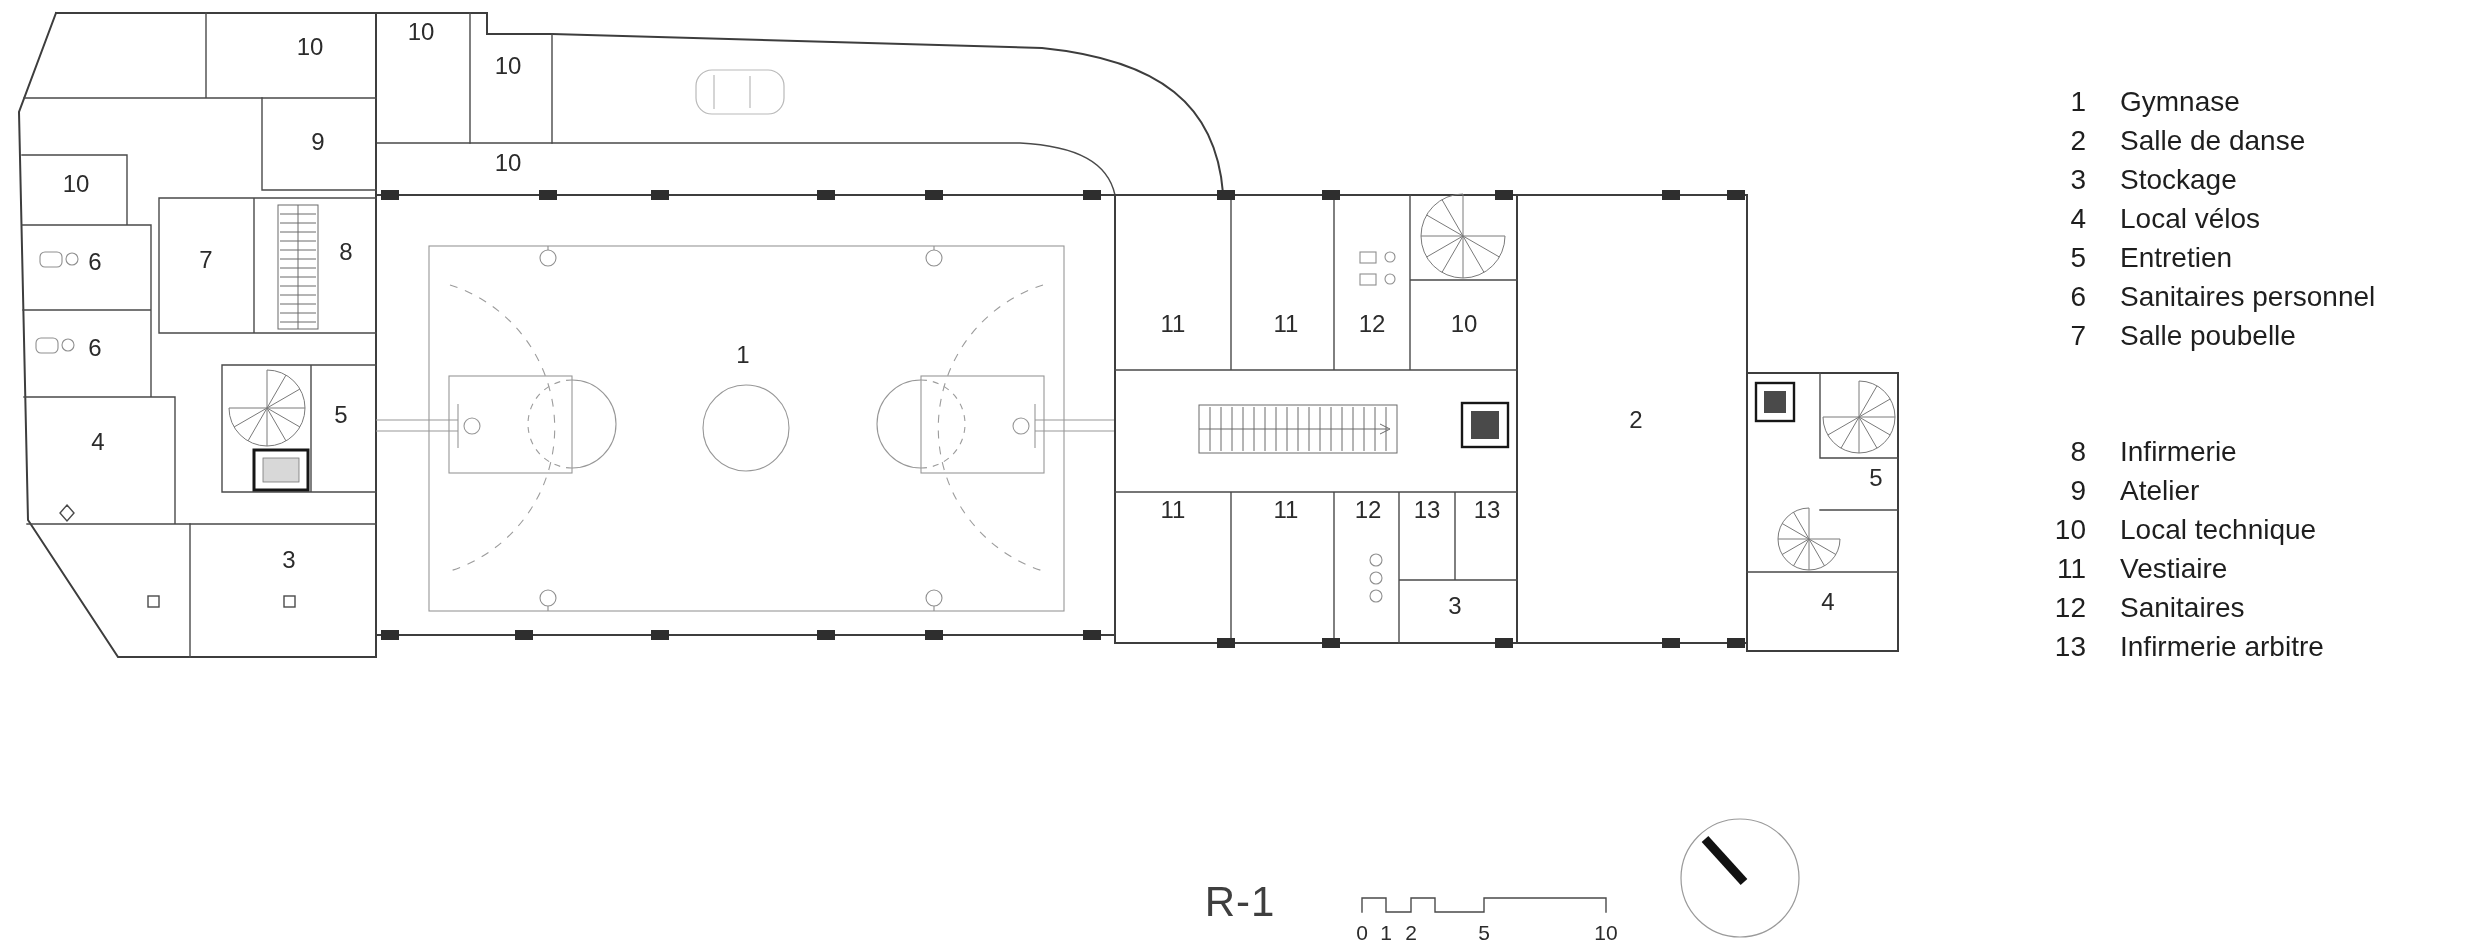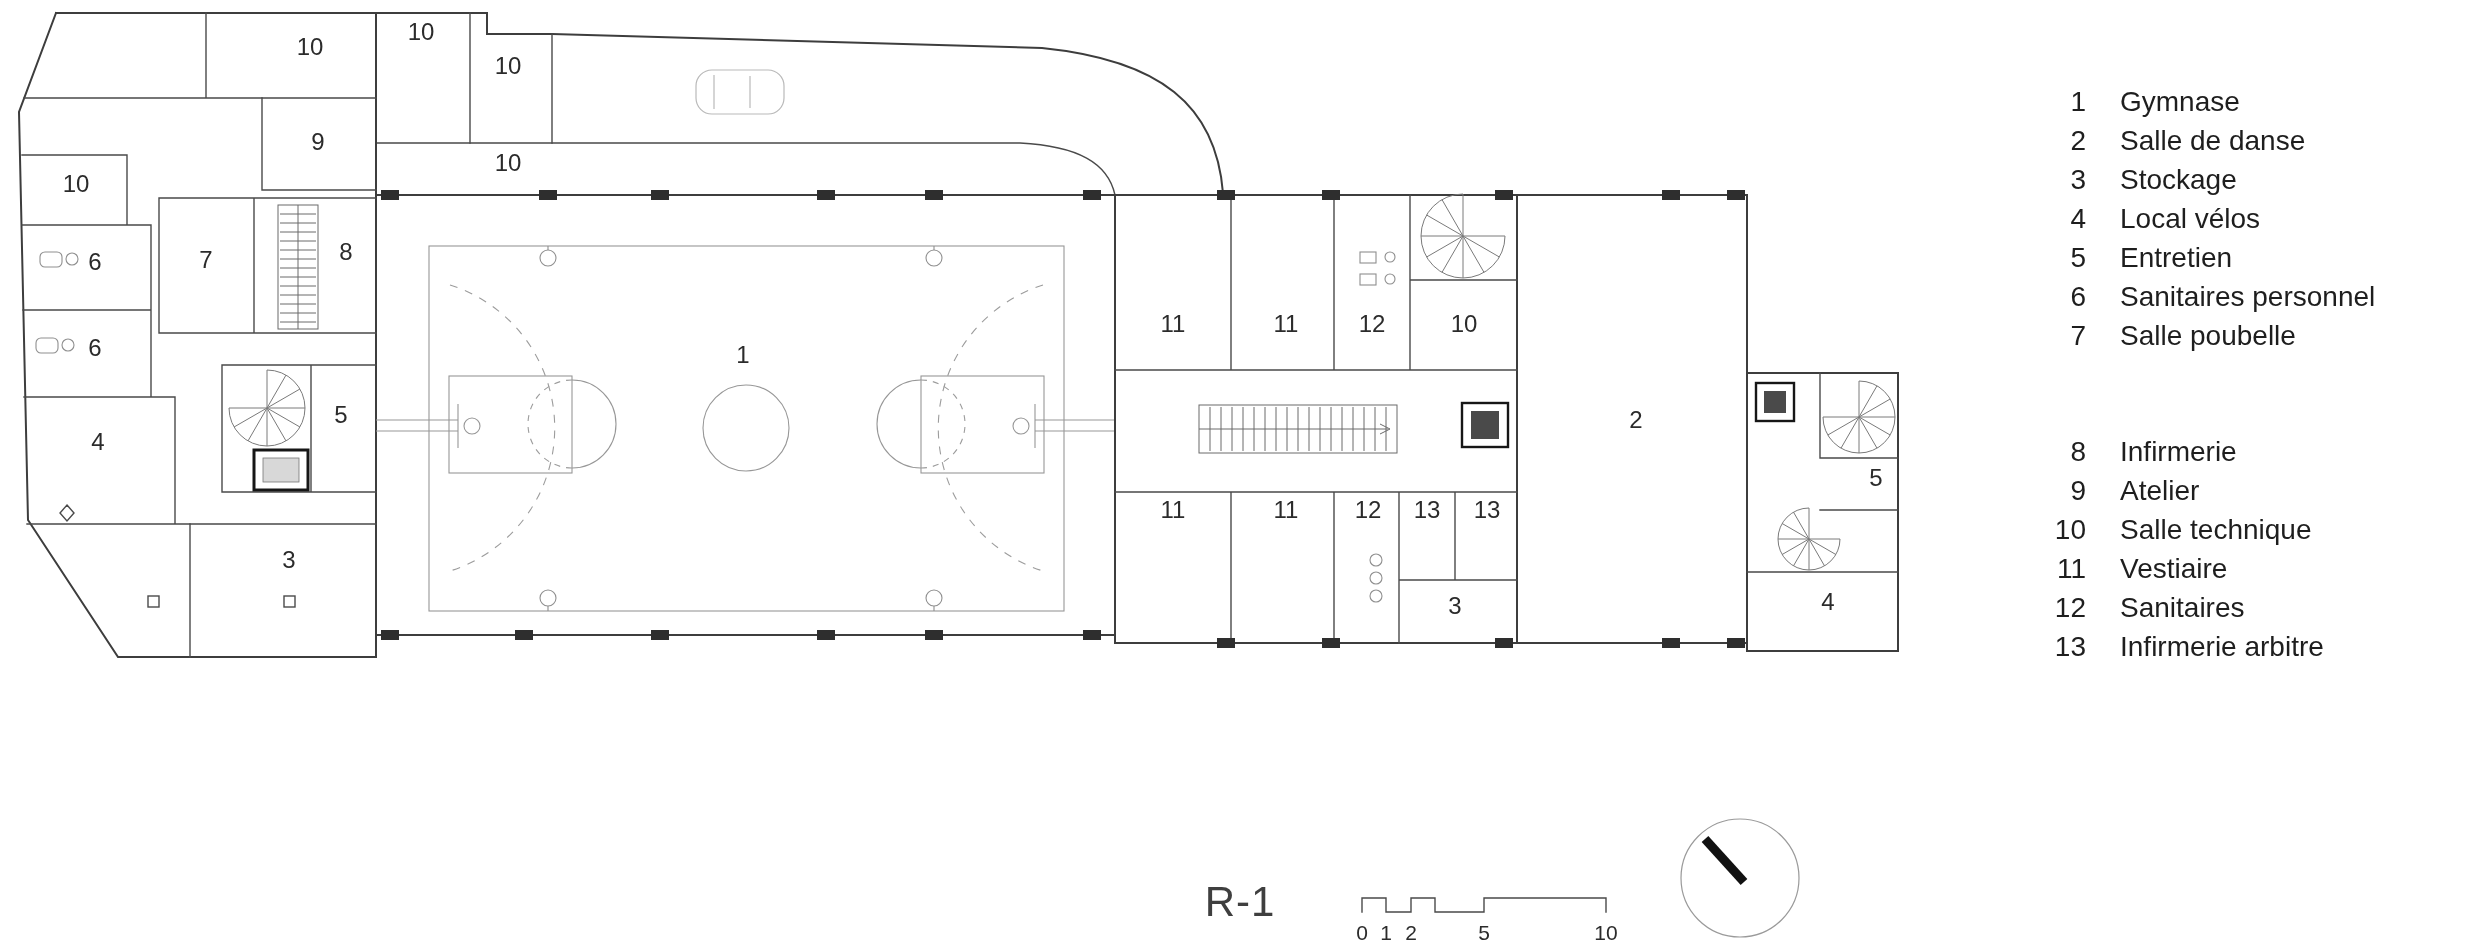--- a/index.html
+++ b/index.html
@@ -347,21 +347,21 @@
         <div class="lrow">
           <span class="lnum">8</span>
           <span class="llab">Infirmerie</span>
         </div>
         <div class="lrow">
           <span class="lnum">9</span>
           <span class="llab">Atelier</span>
         </div>
         <div class="lrow">
           <span class="lnum">10</span>
-          <span class="llab">Salle technique</span>
+          <span class="llab">Local technique</span>
         </div>
         <div class="lrow">
           <span class="lnum">11</span>
           <span class="llab">Vestiaire</span>
         </div>
         <div class="lrow">
           <span class="lnum">12</span>
           <span class="llab">Sanitaires</span>
         </div>
         <div class="lrow">

